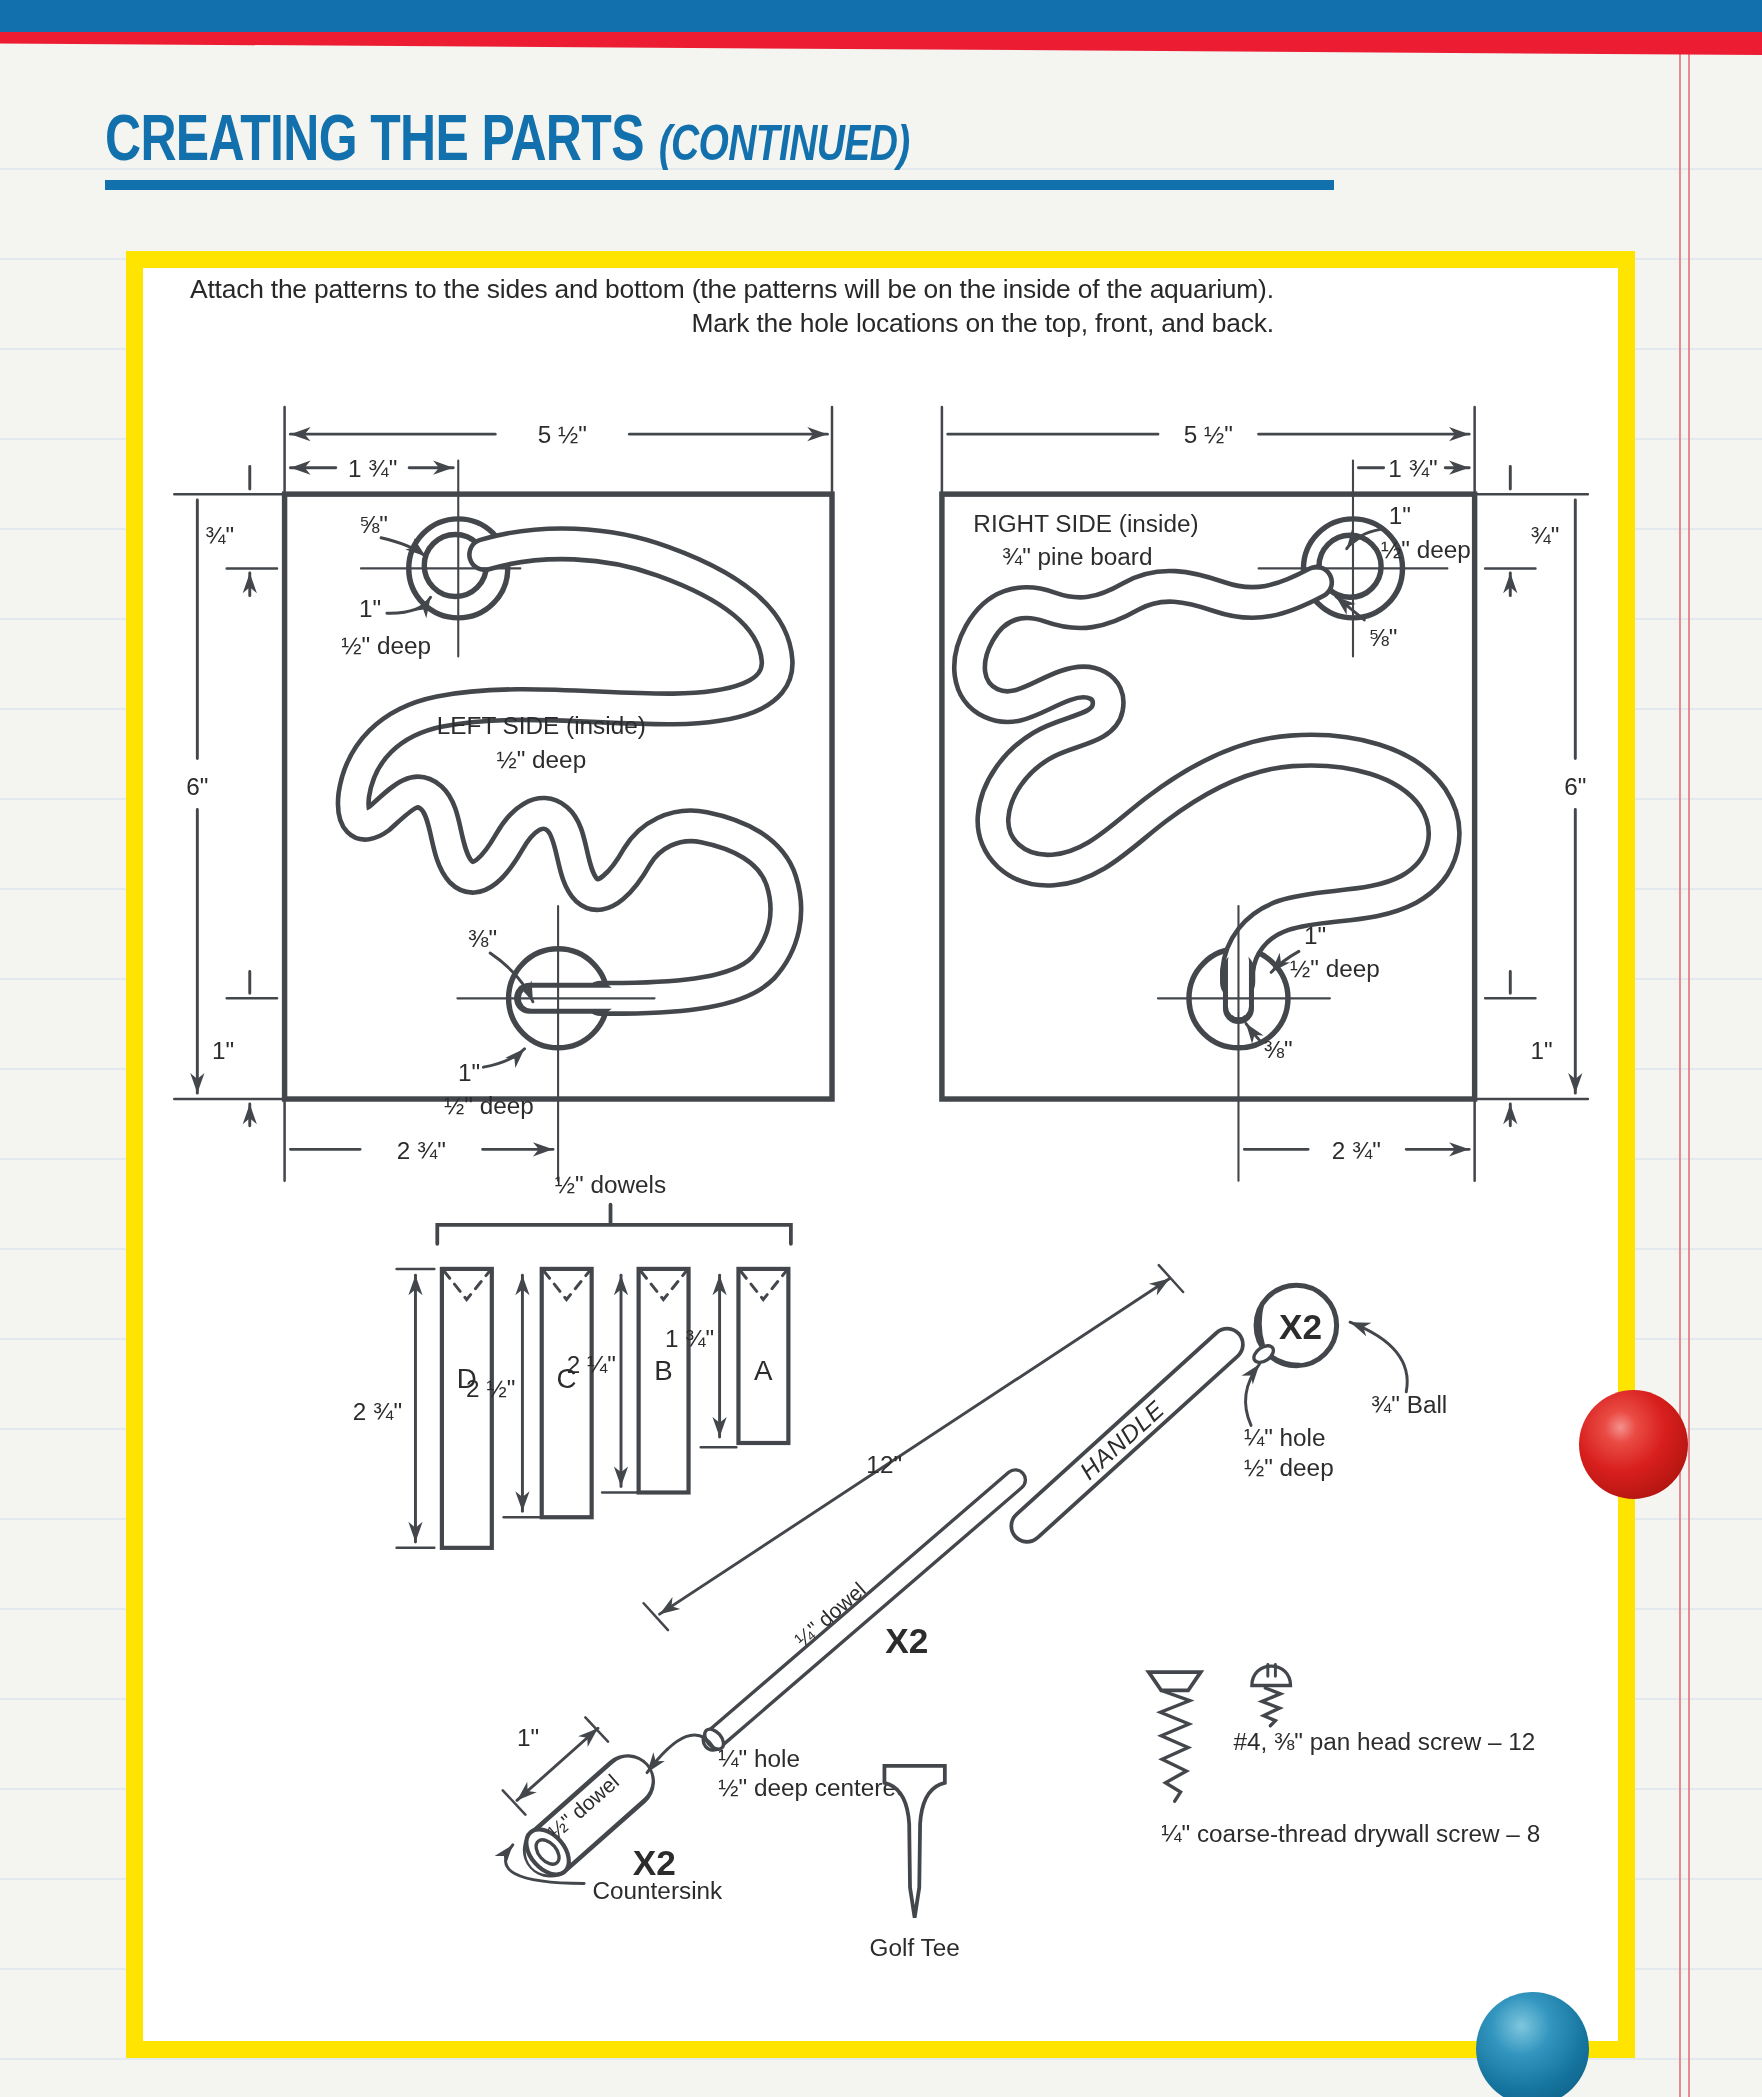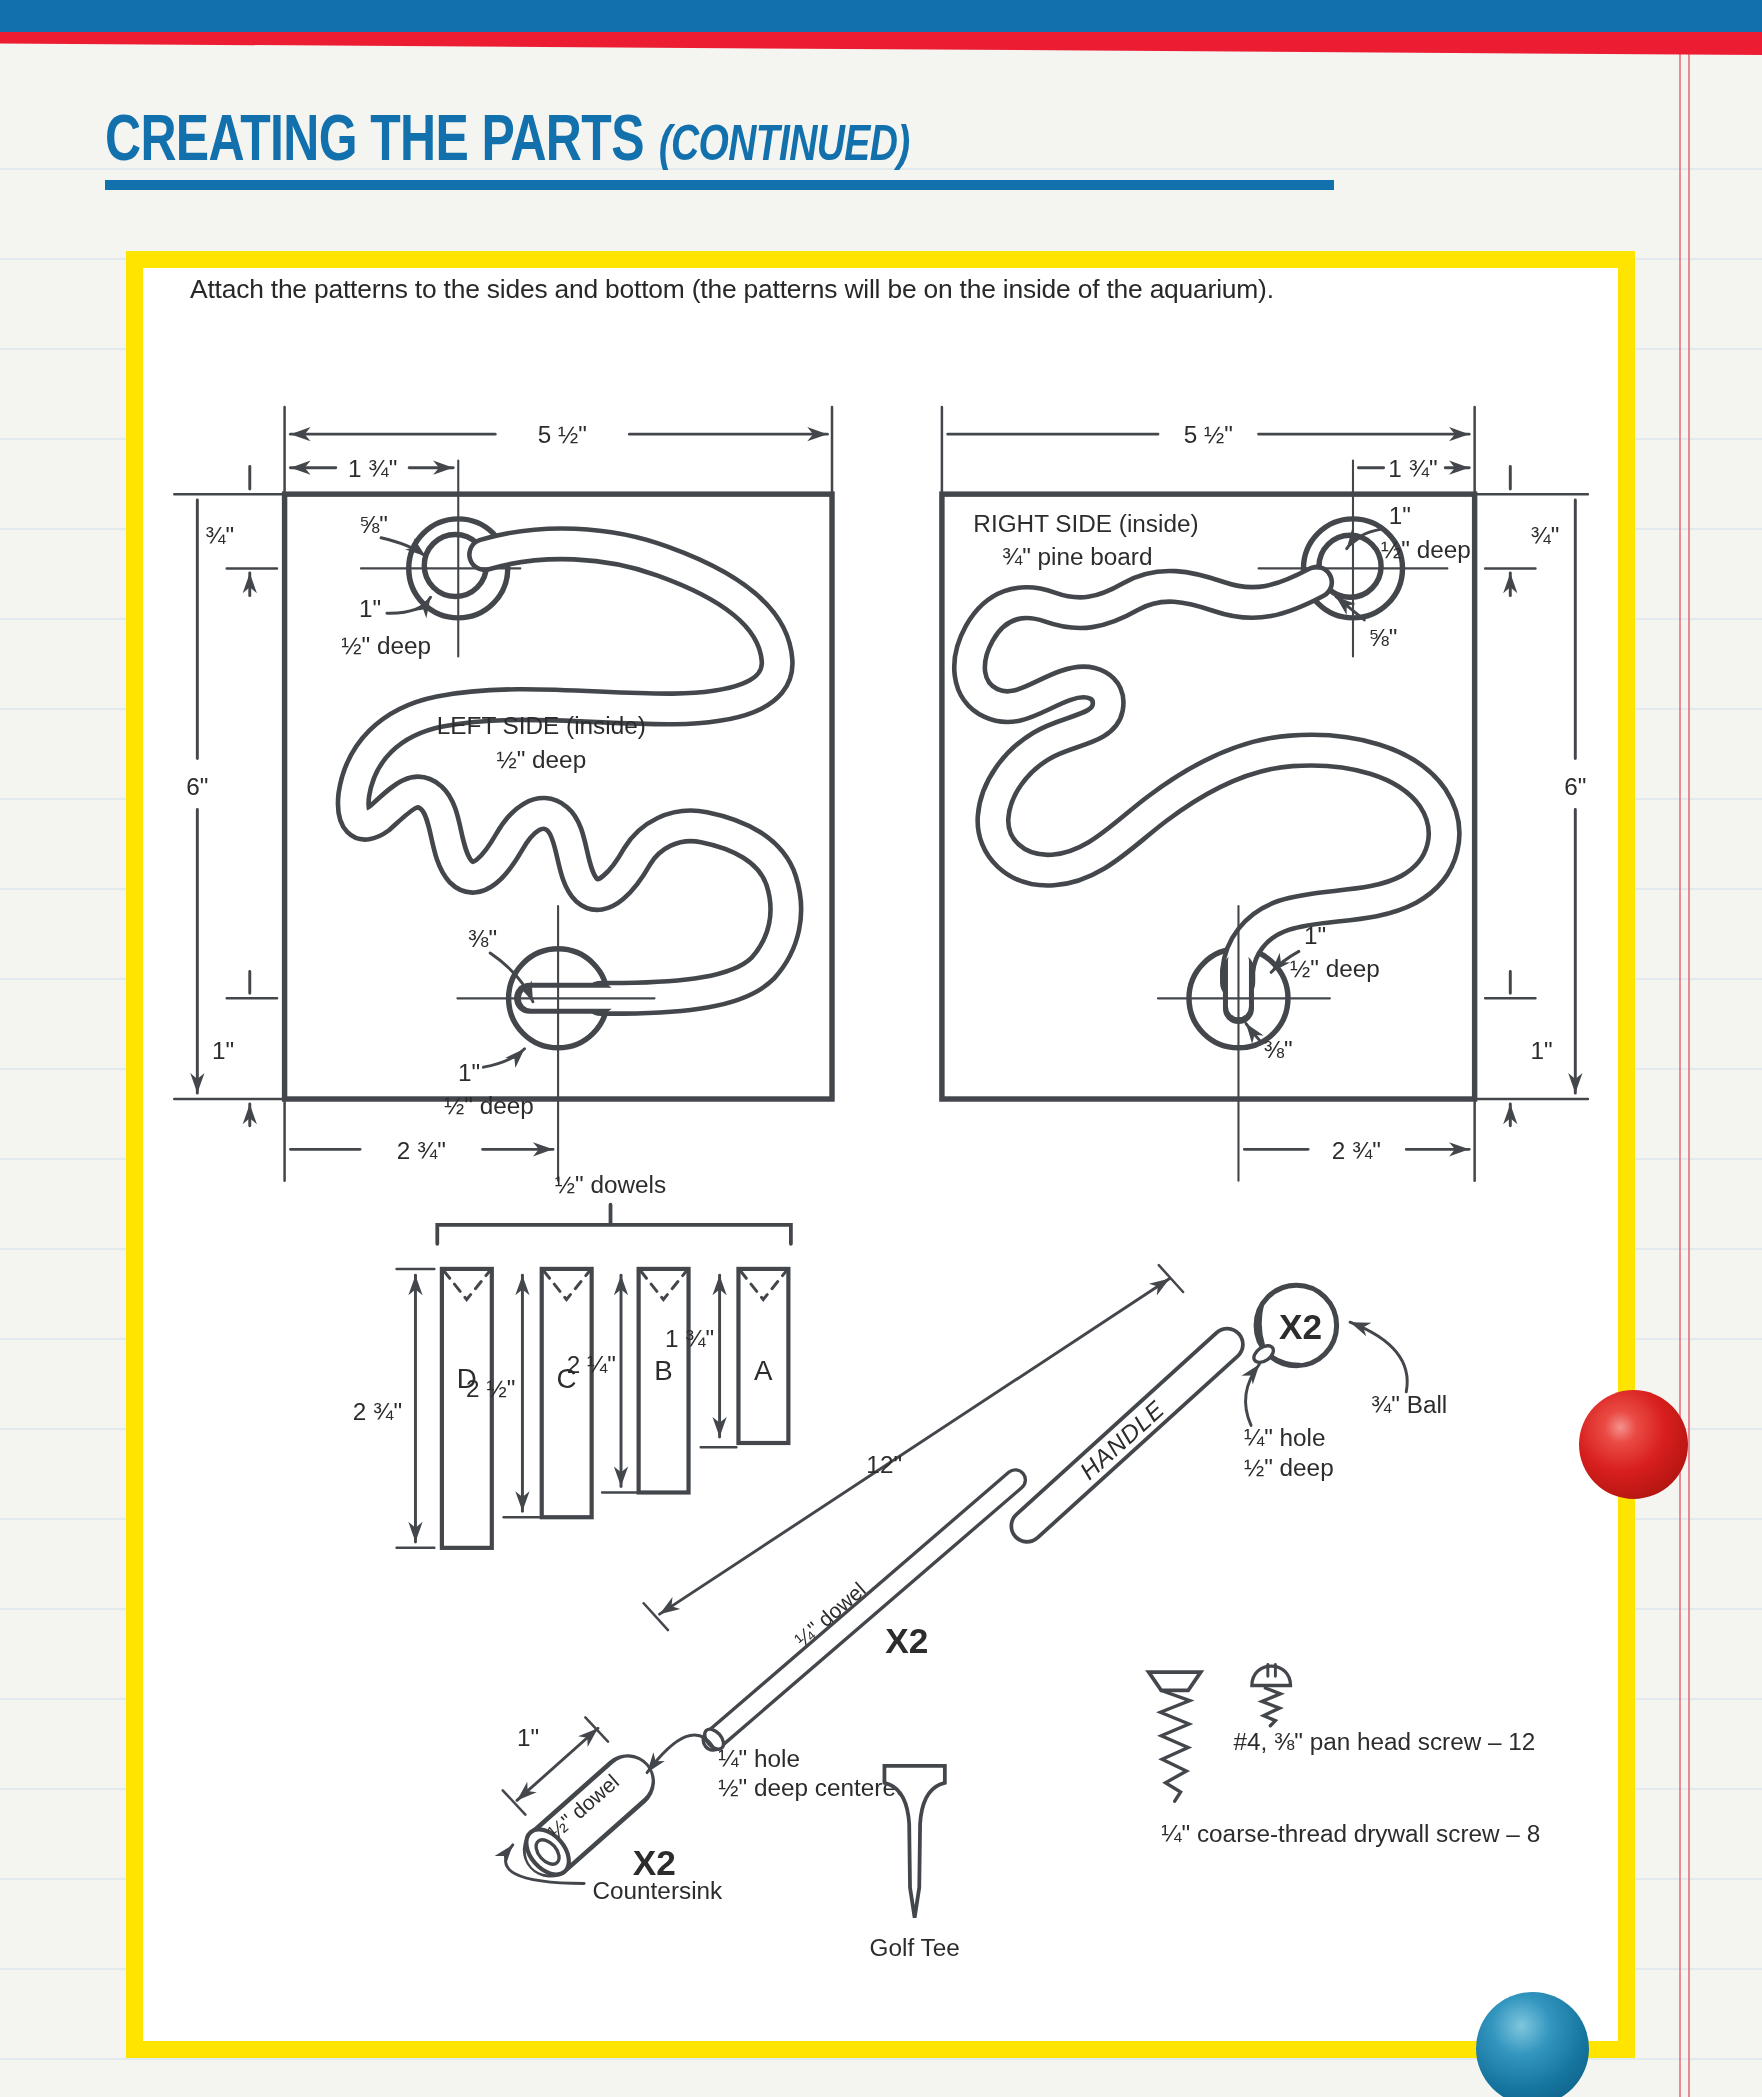--- a/index.html
+++ b/index.html
@@ -52,20 +52,21 @@
 
 <div class="abs" id="title">
   <span class="main">CREATING THE PARTS</span><span class="cont">(CONTINUED)</span>
 </div>
 <div class="abs" id="titlerule"></div>
 
 <div class="abs" id="frame"></div>
 
 <div class="abs" id="intro">
   <div>Attach the patterns to the sides and bottom (the patterns will be on the inside of the aquarium).</div>
+  <div>Mark the hole locations on the top, front, and back.</div>
 </div>
 
 <svg class="abs" id="diagram" width="1763" height="2266" viewBox="0 0 4202 5402">
   <defs>
     <marker id="arr" markerUnits="userSpaceOnUse" markerWidth="56" markerHeight="42" refX="52" refY="21" orient="auto-start-reverse">
       <path d="M4,4 L52,21 L4,38 L18,21 Z" fill="#43474c"></path>
     </marker>
   </defs>
 
   <g stroke="#43474c" fill="none" stroke-linecap="round">

